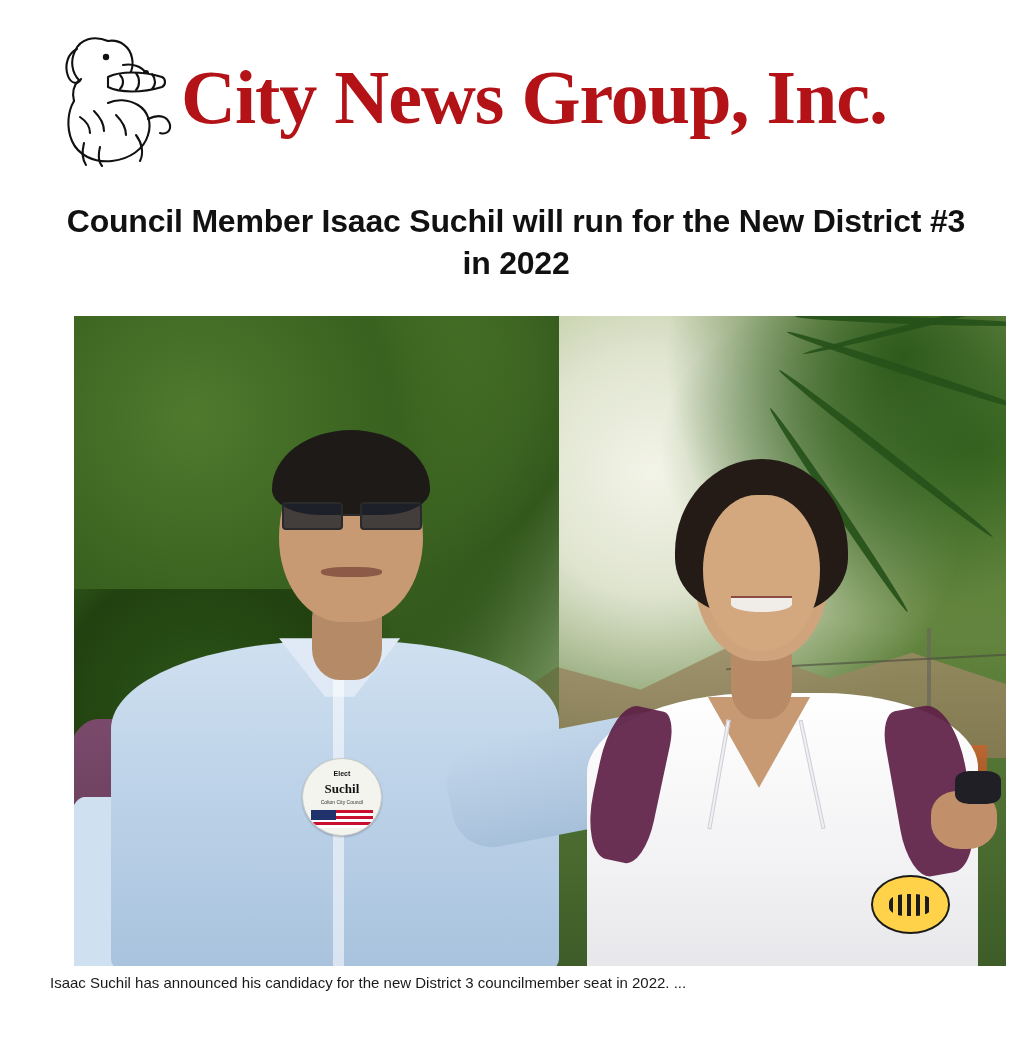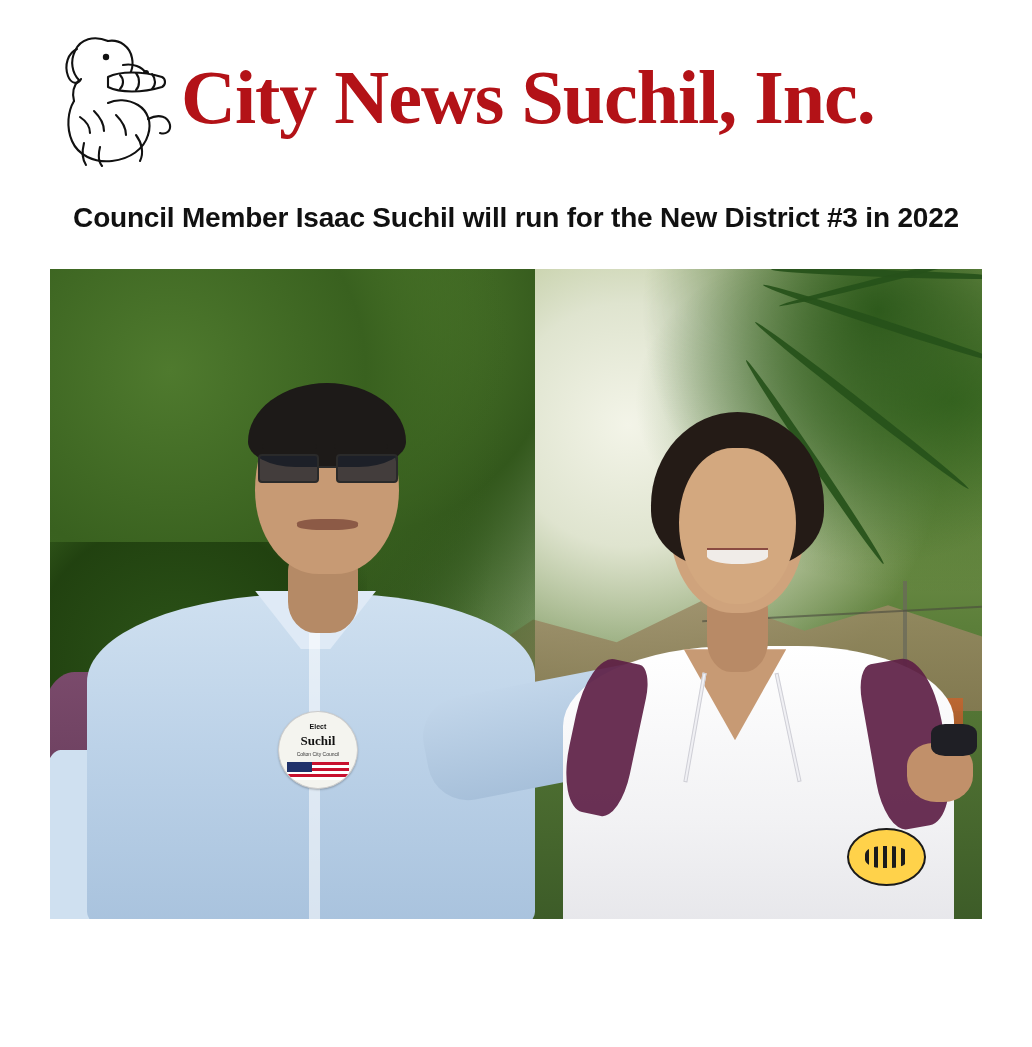--- a/index.html
+++ b/index.html
@@ -43,40 +43,41 @@
     font-size: 76px;
     line-height: 1;
     color: #b31217;
     letter-spacing: -1px;
     white-space: nowrap;
   }
 
   
   .headline {
     margin: 22px 0 0 0;
-    font-size: 28px;
+    font-size: 32px;
     line-height: 1.32;
     font-weight: bold;
     text-align: center;
     color: #111111;
     letter-spacing: -0.2px;
     padding: 0 8px;
   }
 
   
   .figure {
     margin-top: 32px;
     width: 932px;
   }
   .photo {
     width: 932px;
     height: 650px;
     position: relative;
     overflow: hidden;
     background: #2f4f22;
+    margin-left: 24px;
   }
   
   .bg-sky {
     position: absolute; inset: 0;
     background:
       radial-gradient(circle at 62% 24%, #f3f4e8 0%, #dfe4cf 16%, rgba(210,220,180,0.0) 42%),
       linear-gradient(180deg, #9fb26d 0%, #7f9a52 28%, #5c7f3a 55%, #3d5c28 100%);
   }
   
   .hill {
@@ -427,21 +428,21 @@
           <path d="M86 108 C92 116 94 126 90 134"></path>
 
           <path d="M98 92 C110 86 118 90 120 98 C121 104 116 108 110 106"></path>
 
           <path d="M30 90 C36 94 40 100 40 106"></path>
           <path d="M44 84 C50 90 54 96 54 104"></path>
           <path d="M66 88 C72 94 76 100 76 108"></path>
         </g>
       </svg>
     </div>
-    <div class="masthead-title">City News Suchil, Inc.</div>
+    <div class="masthead-title">City News Group, Inc.</div>
   </div>
 
   <h1 class="headline">Council Member Isaac Suchil will run for the New District #3 in 2022</h1>
 
   <div class="figure">
     <div class="photo">
       <div class="bg-sky"></div>
       <div class="hill"></div>
       <div class="tree-left"></div>
       <div class="tree-left2"></div>
@@ -493,15 +494,16 @@
       <div class="woman-face"></div>
       <div class="woman-smile"></div>
       <div class="woman-lanyard-l"></div>
       <div class="woman-lanyard-r"></div>
       <div class="bee-logo"></div>
       <div class="hand"></div>
       <div class="watch"></div>
     </div>
 
 
+    <div class="caption">Isaac Suchil has announced his candidacy for the new District 3 councilmember seat in 2022. ...</div>
   </div>
 
 </div>
 
 </body></html>

